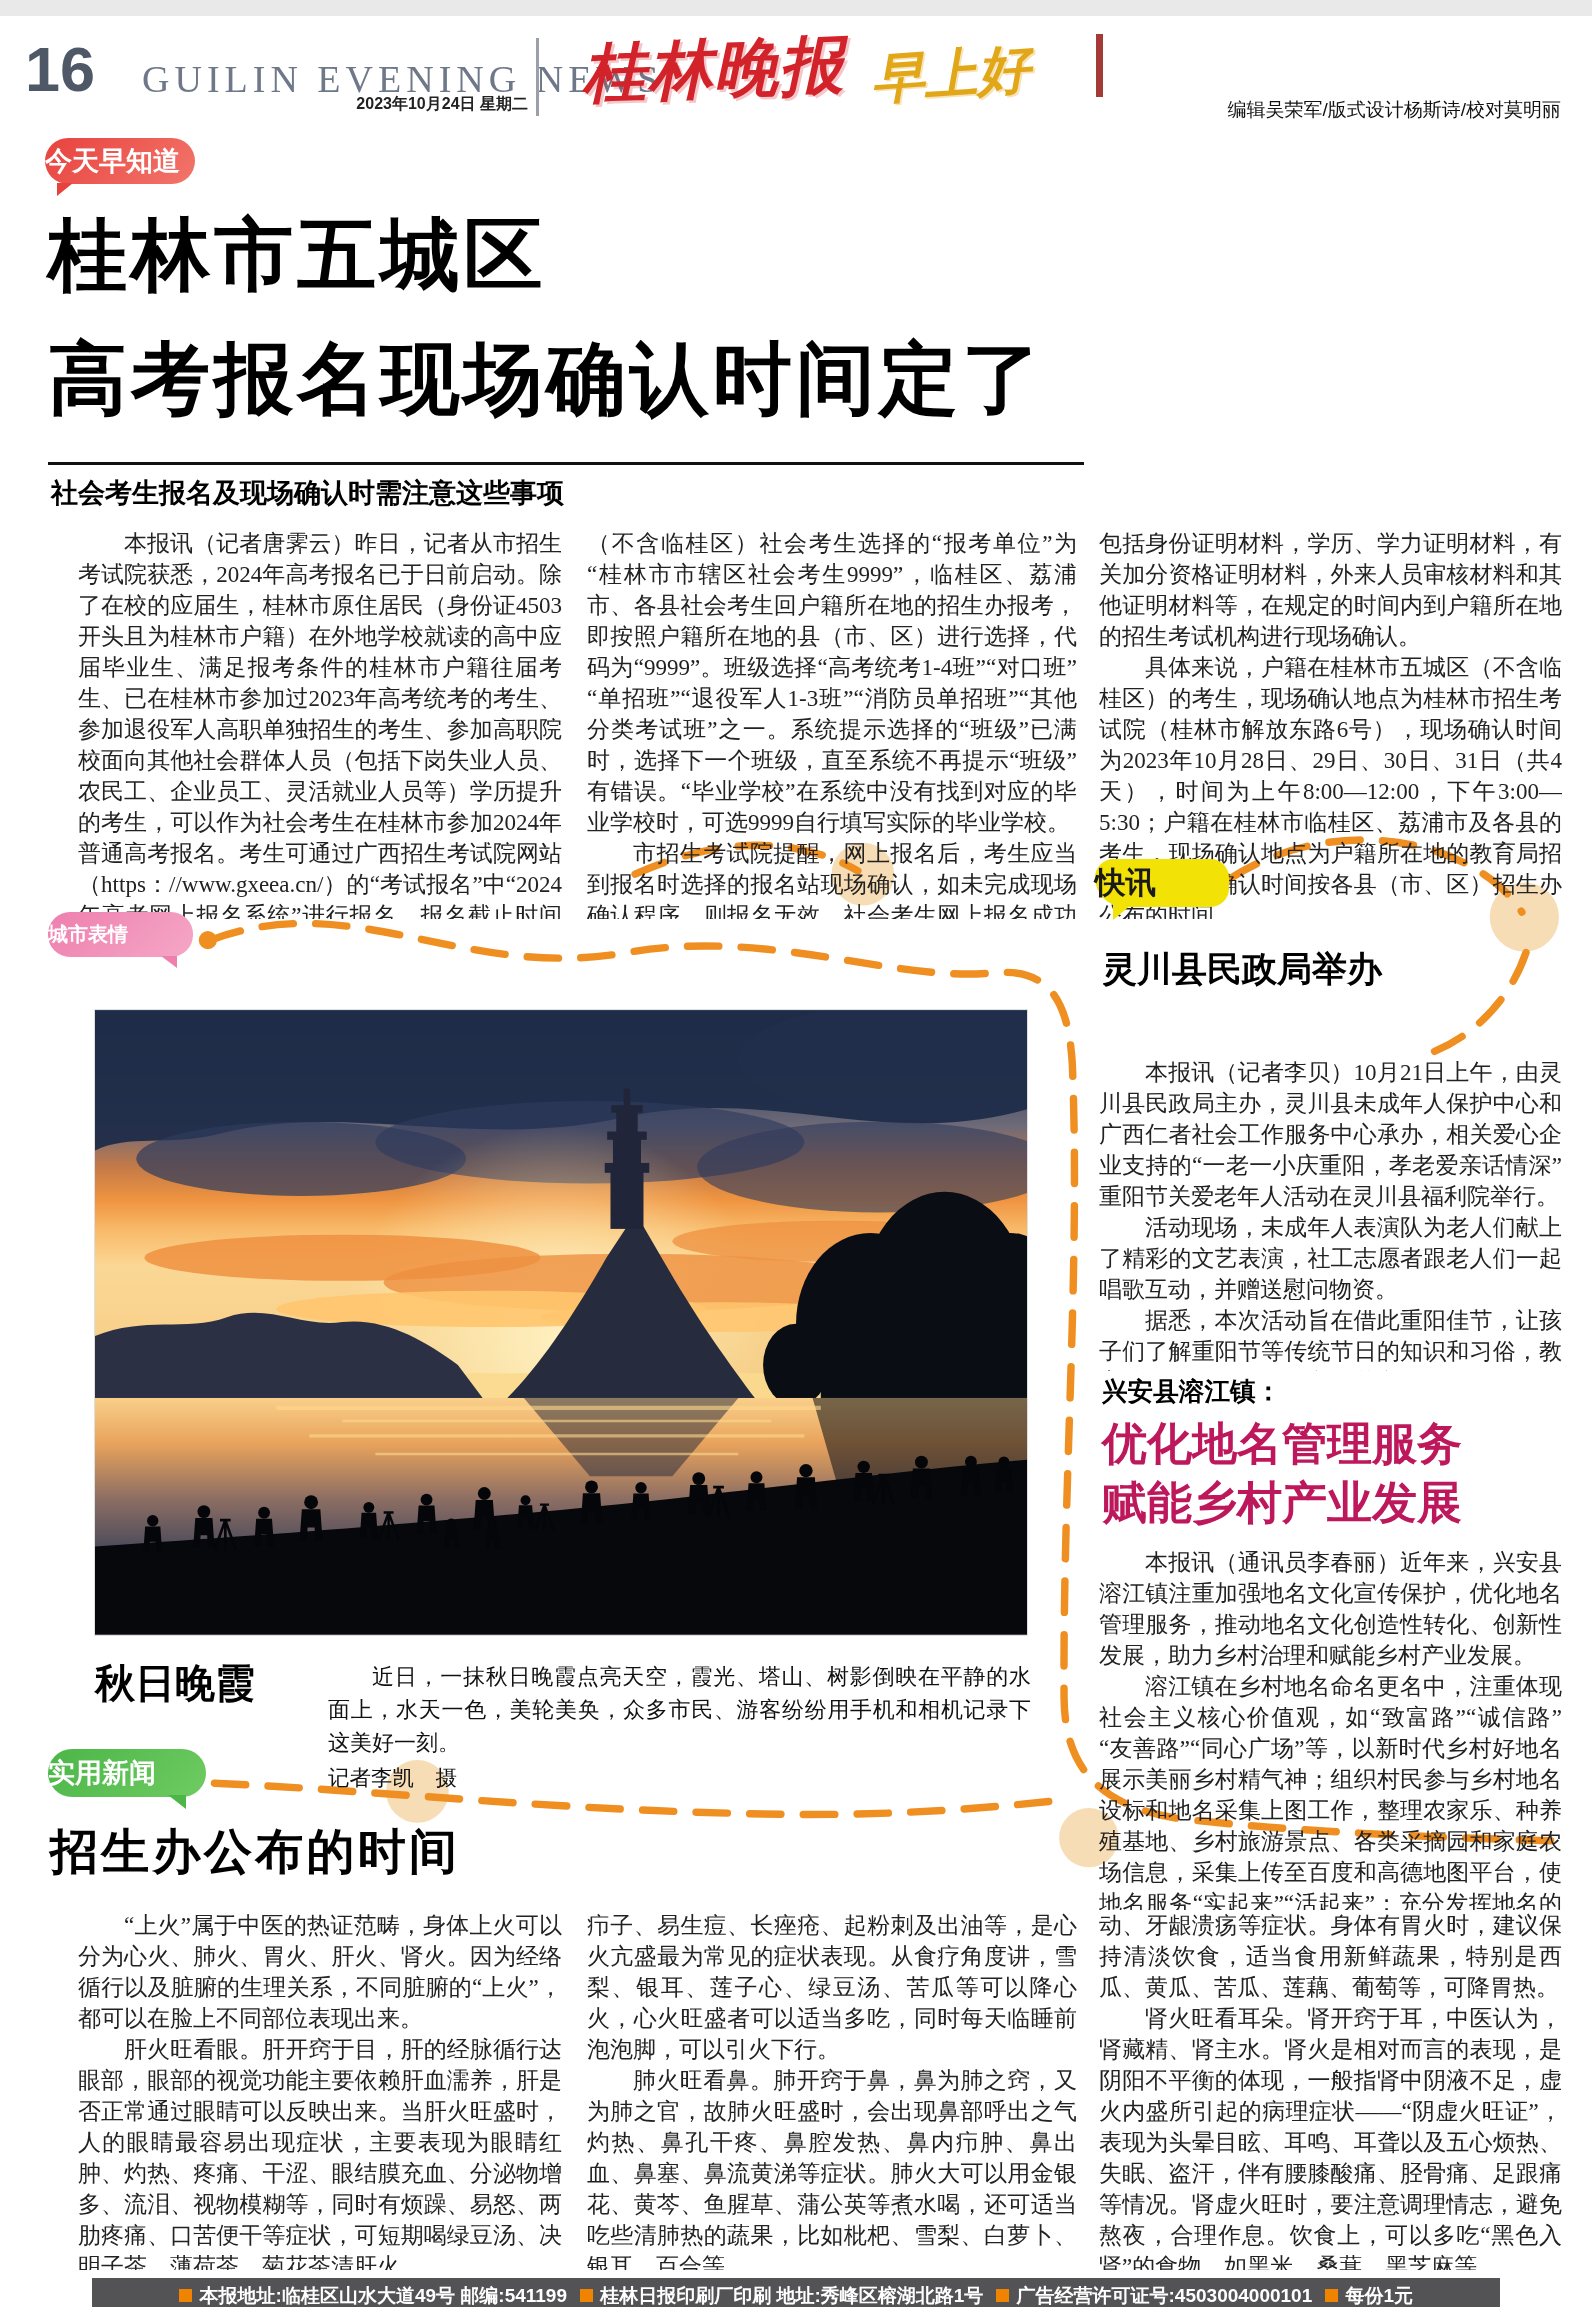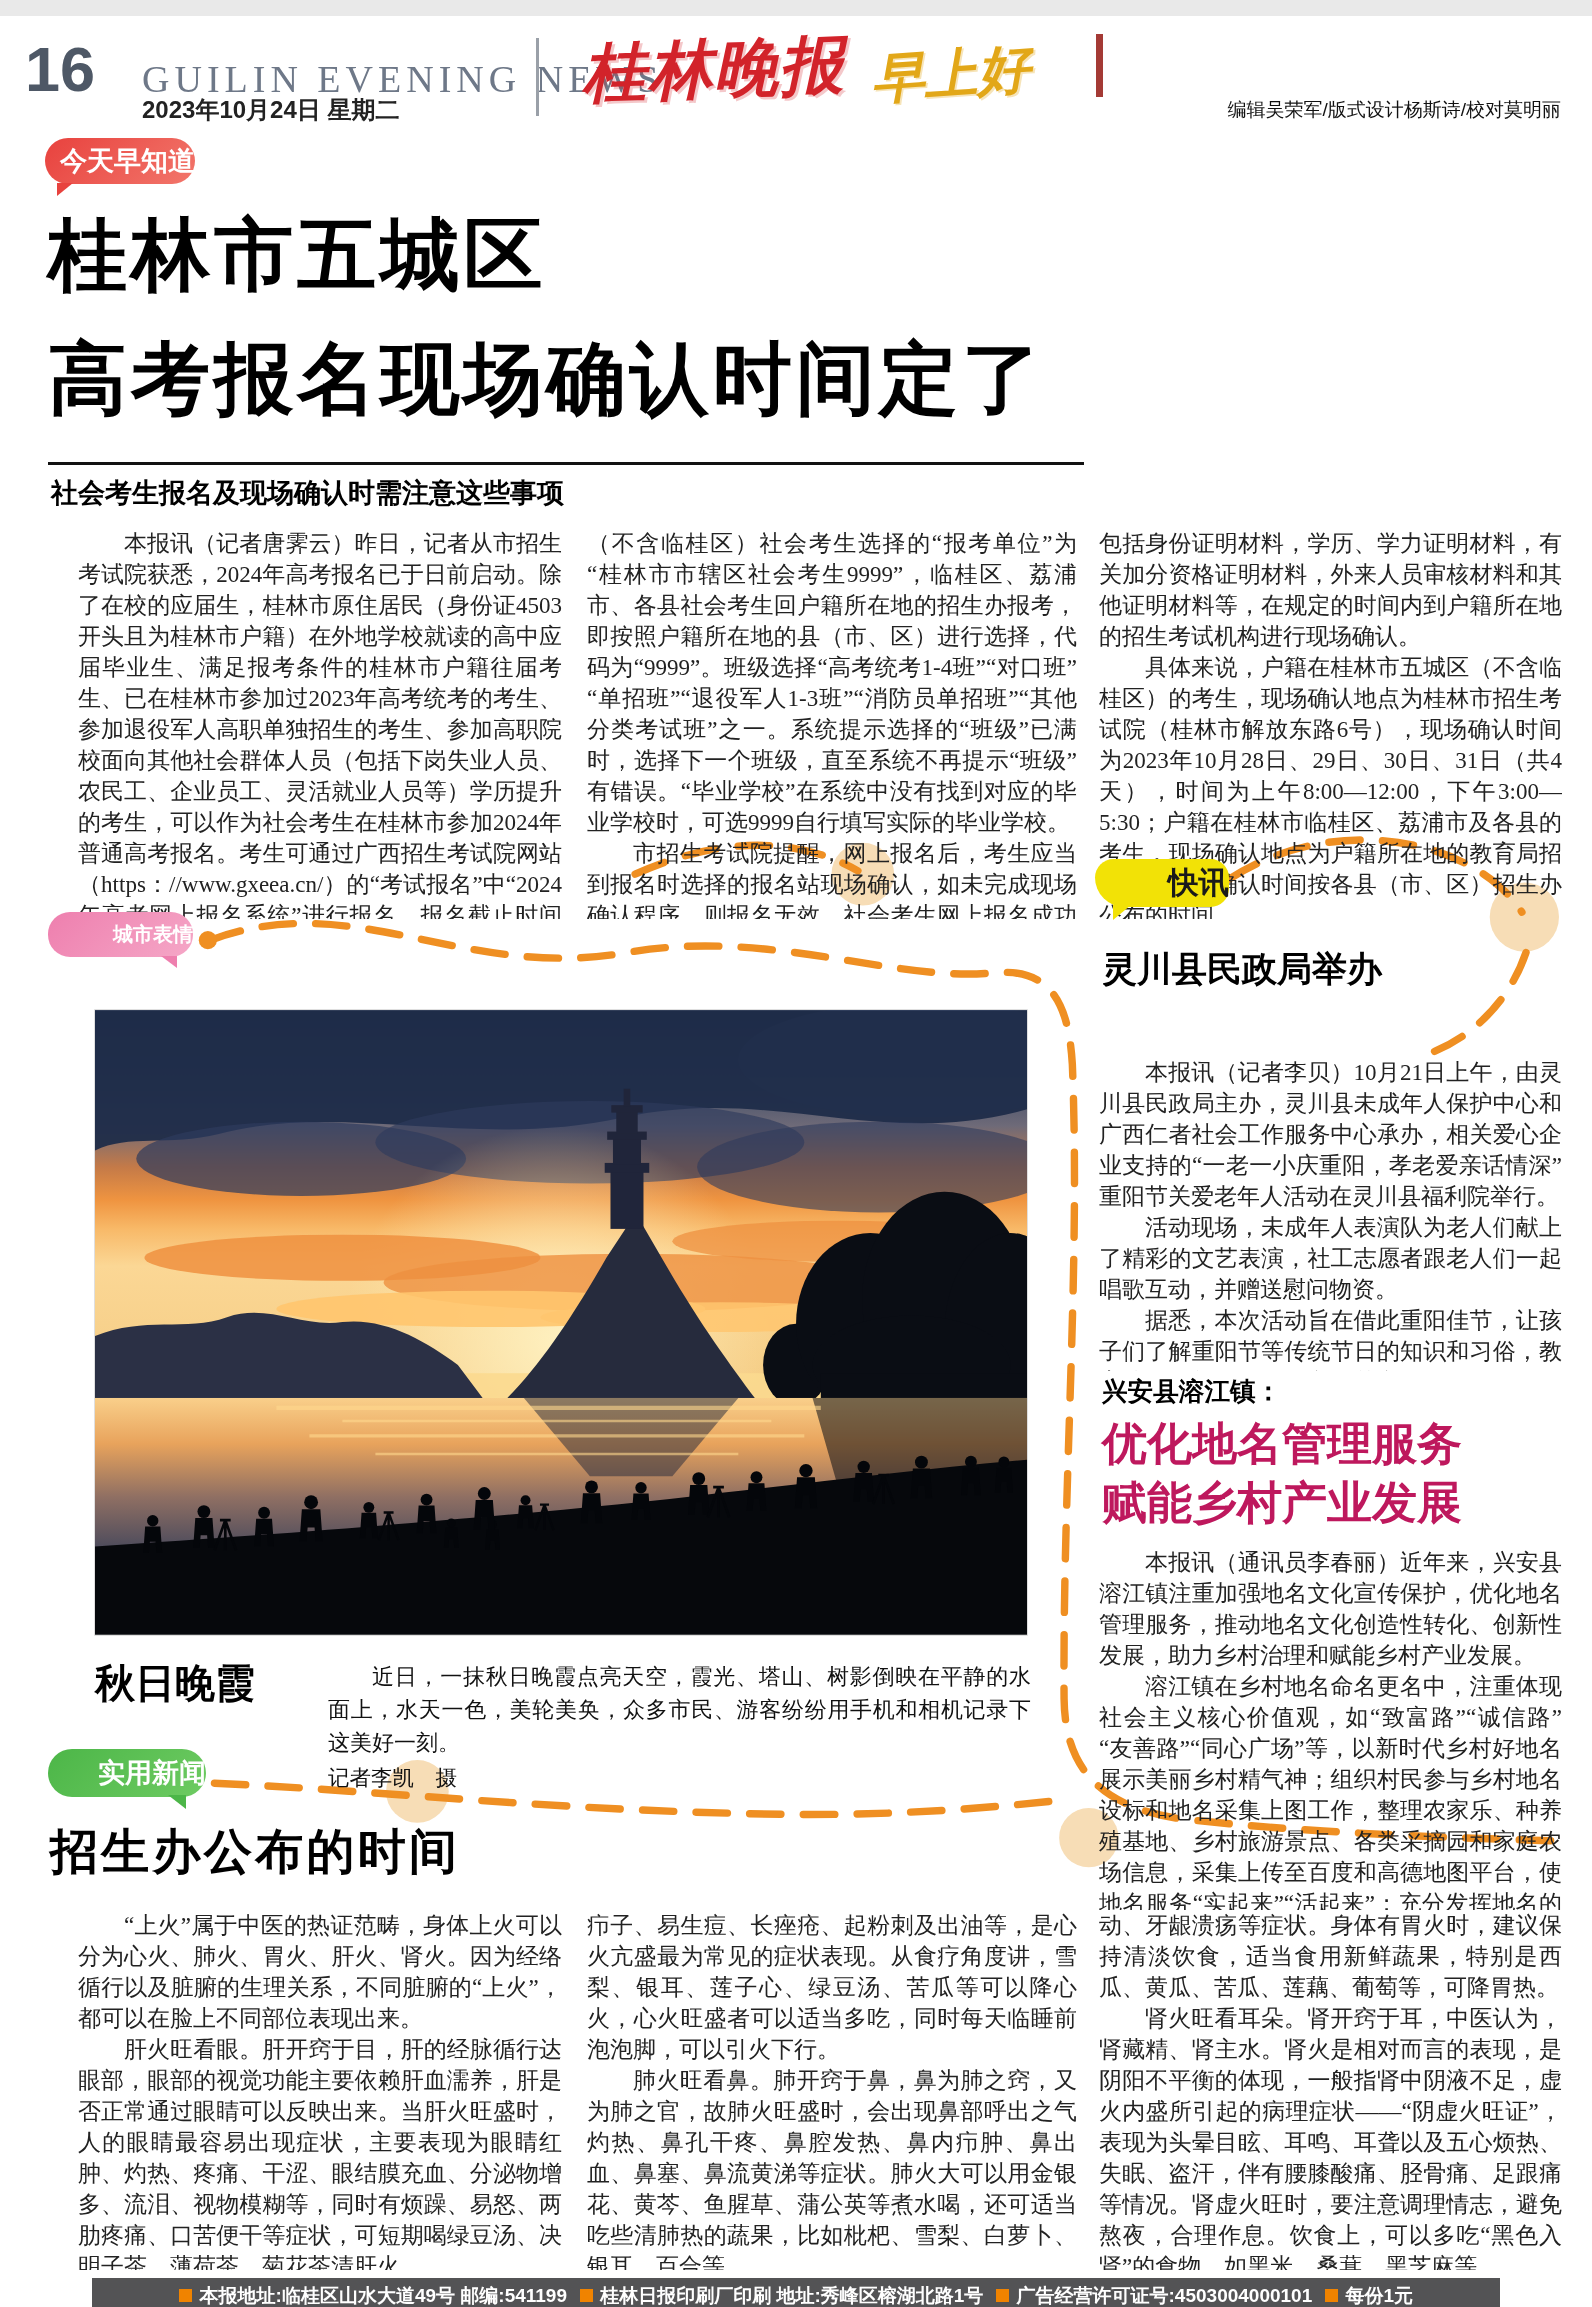--- a/index.html
+++ b/index.html
@@ -3,35 +3,35 @@
 <meta charset="utf-8">
 <style>
   html,body{margin:0;padding:0;background:#e9e9e9;}
   .page{position:relative;width:1592px;height:2307px;background:#ffffff;margin:16px auto;
         font-family:"Liberation Serif","DejaVu Serif",serif;color:#1c1c1c;overflow:hidden;}
   
   .page-num{position:absolute;left:25px;top:21.5px;font-family:"Liberation Sans",sans-serif;
         font-size:63px;font-weight:900;color:#4e5866;line-height:1;}
   .masthead-en{position:absolute;left:142px;top:41px;font-size:38px;letter-spacing:5px;
         color:#6e7888;font-family:"Liberation Serif",serif;}
-  .masthead-date{position:absolute;left:142px;top:78px;width:386px;
-        font-family:"Liberation Sans",sans-serif;font-size:24px;font-weight:bold;color:#222;}
+  .masthead-date{position:absolute;left:142px;top:78px;width:386px;text-align:right;
+        font-family:"Liberation Sans",sans-serif;font-size:16px;font-weight:bold;color:#222;}
   .head-divider{position:absolute;left:536px;top:21.5px;width:2.5px;height:78px;background:#9aa0a8;}
   .logo-cn{position:absolute;left:582px;top:10px;font-size:64px;font-weight:900;color:#d2232a;
         font-family:"Liberation Sans",sans-serif;font-style:italic;transform:rotate(-2deg);
         text-shadow:2.5px 2.5px 0 rgba(210,35,42,.25);letter-spacing:1.7px;}
   .greeting-cn{position:absolute;left:871px;top:23px;font-size:53px;font-weight:900;color:#e2a718;
         font-family:"Liberation Sans",sans-serif;font-style:italic;transform:rotate(-4deg);
         text-shadow:1.7px 1.7px 0 rgba(226,167,24,.3);}
   .head-redbar{position:absolute;left:1096px;top:18px;width:7.4px;height:63px;background:#a43a35;}
   .editors{position:absolute;left:1073px;top:81px;width:488px;text-align:right;
         font-family:"Liberation Sans",sans-serif;font-size:19px;color:#111;}
   
   .bubble{position:absolute;font-family:"Liberation Sans",sans-serif;font-weight:900;
-        display:flex;align-items:center;justify-content:flex-end;z-index:4;}
+        display:flex;align-items:center;justify-content:flex-start;z-index:4;}
   .bubble .tail{position:absolute;width:0;height:0;}
   .badge-today{left:45px;top:122px;width:150px;height:46px;border-radius:23px;
         background:linear-gradient(135deg,#e8423e,#f2766b);color:#fff;font-size:27px;}
   .badge-today .tail{left:11.6px;bottom:-11.6px;border-left:16.5px solid #e8423e;border-bottom:13.2px solid transparent;}
   .badge-city{left:48px;top:896px;width:145px;height:45px;border-radius:22px;
         background:linear-gradient(135deg,#ee7fae,#f5a7c7);color:#fff;font-size:20px;}
   .badge-city .tail{right:16.5px;bottom:-10.7px;border-right:16.5px solid #ee7fae;border-bottom:12.4px solid transparent;}
   .badge-flash{left:1095px;top:843px;width:134px;height:48px;border-radius:25px 25px 25px 40px;
         background:#f2e206;color:#1a1a1a;font-size:30.5px;}
   .badge-flash .tail{left:18px;bottom:-13.2px;border-left:18px solid #f2e206;border-bottom:15px solid transparent;}

